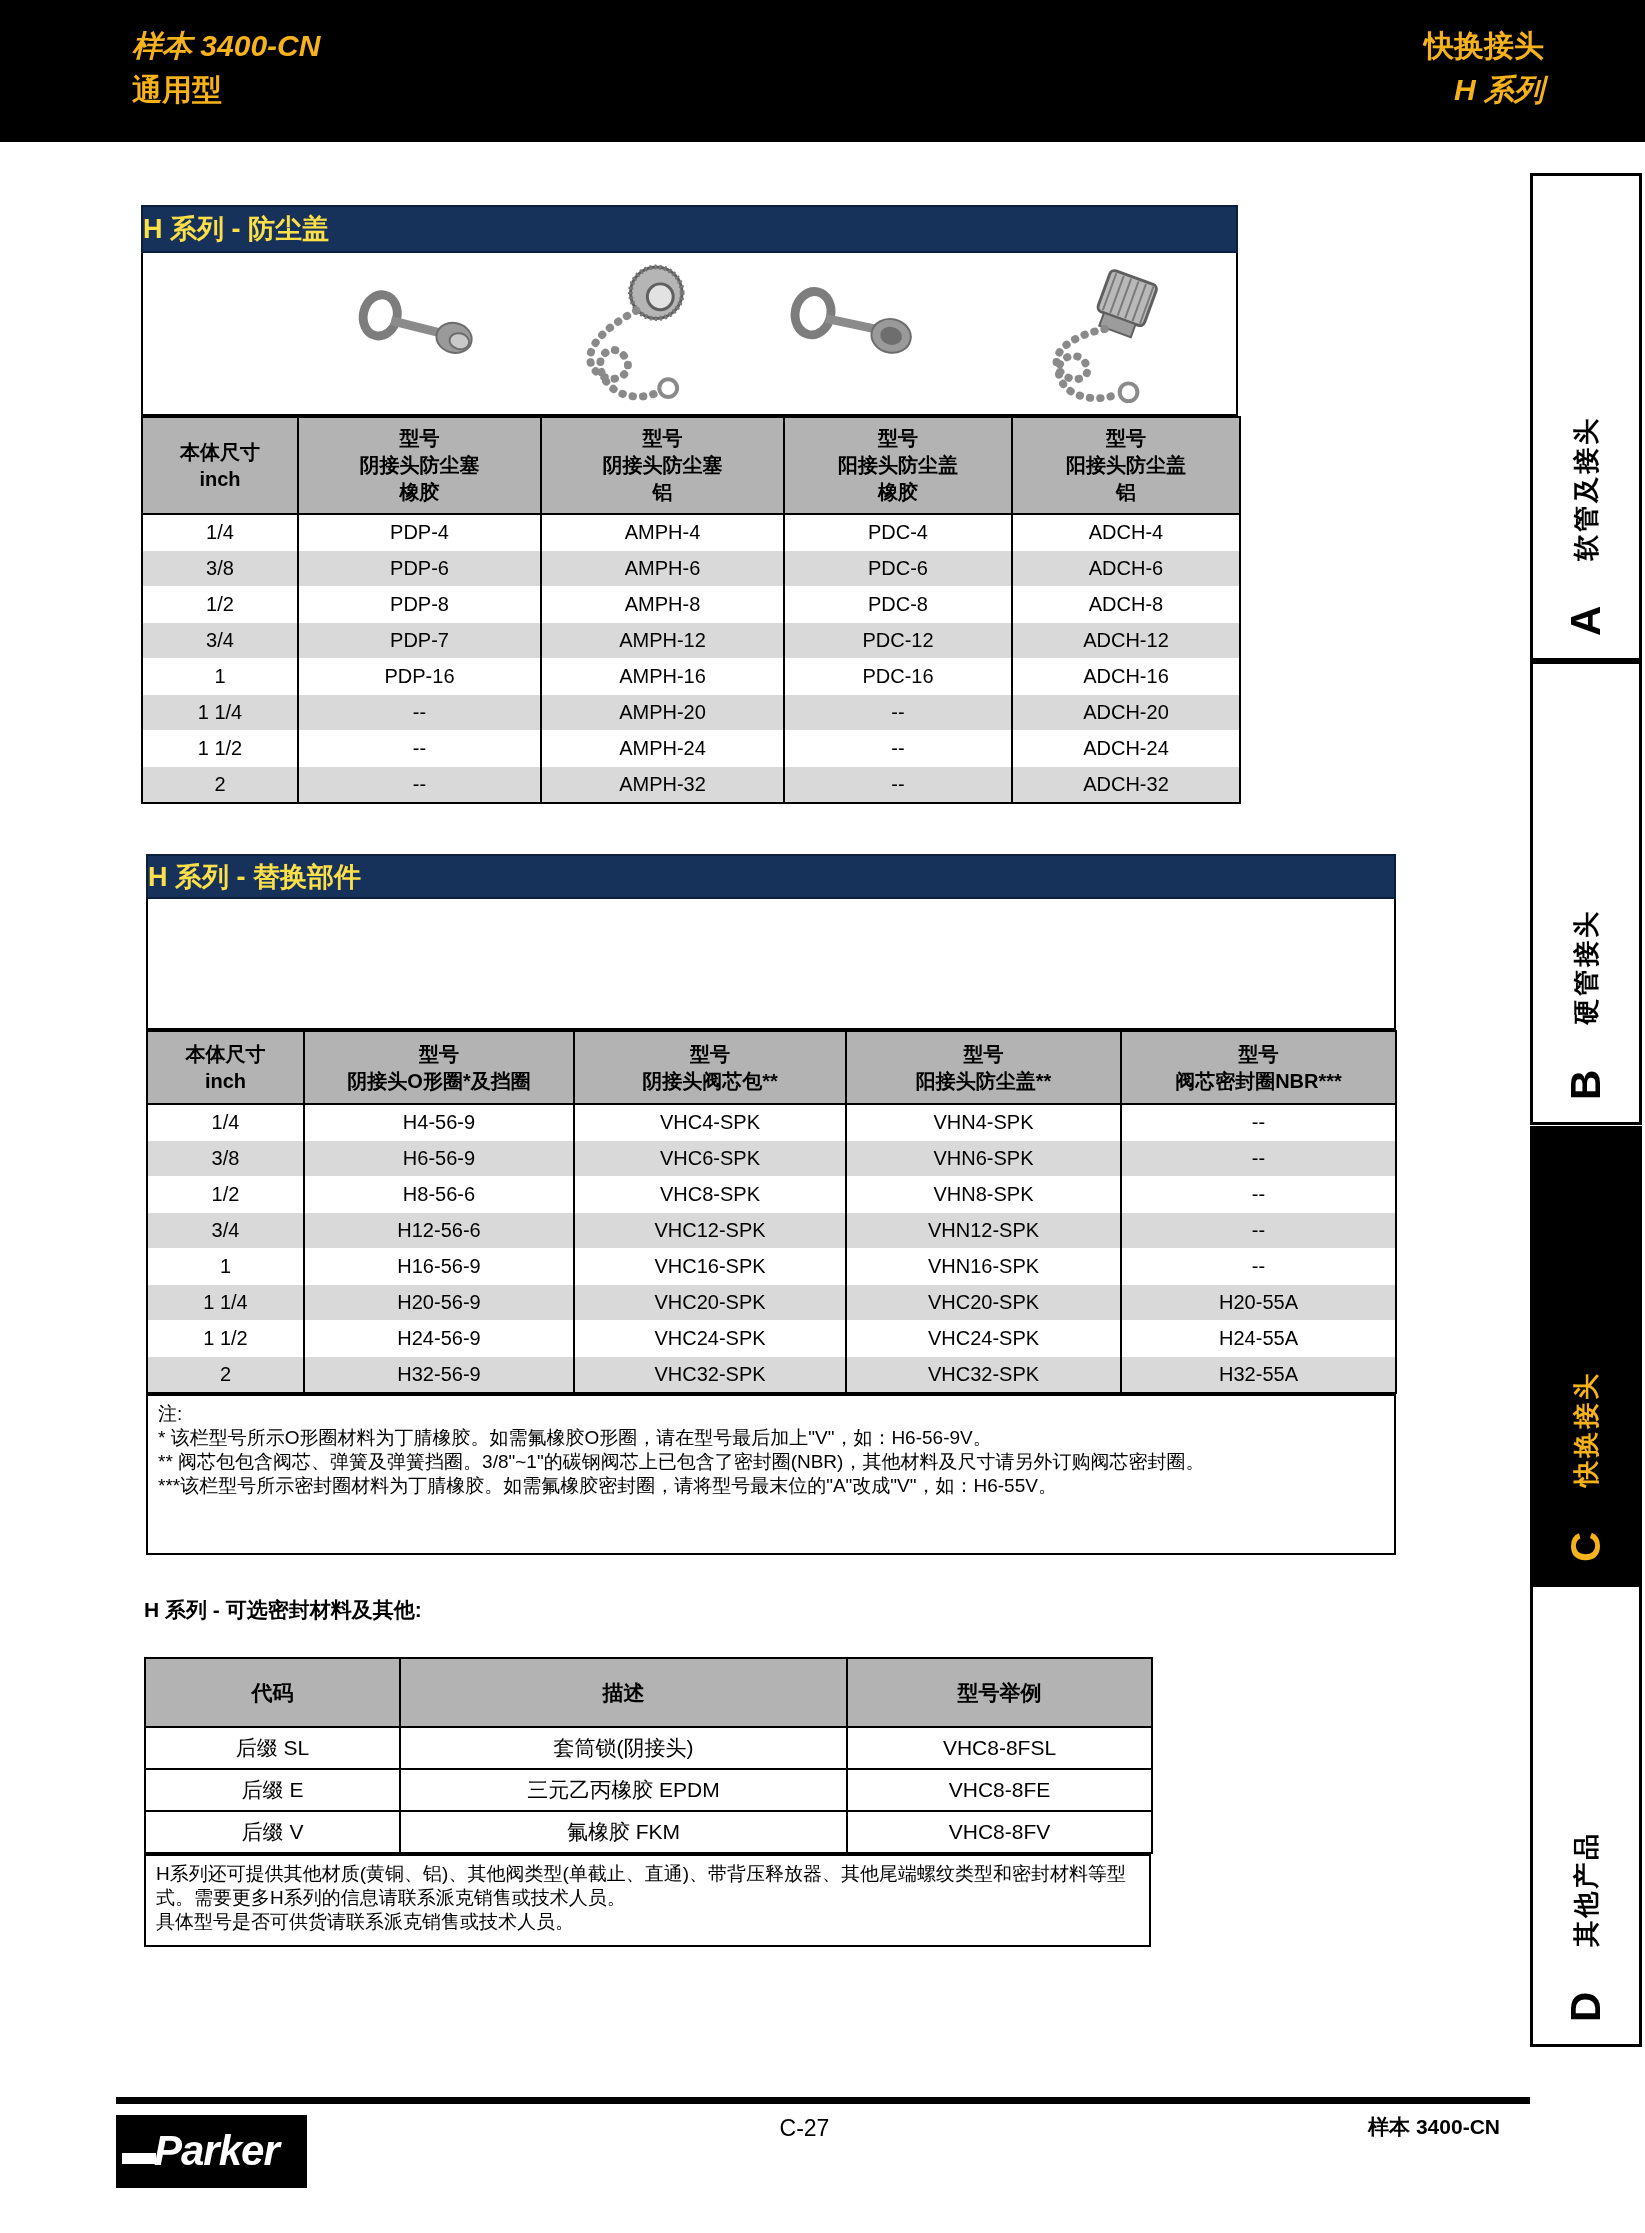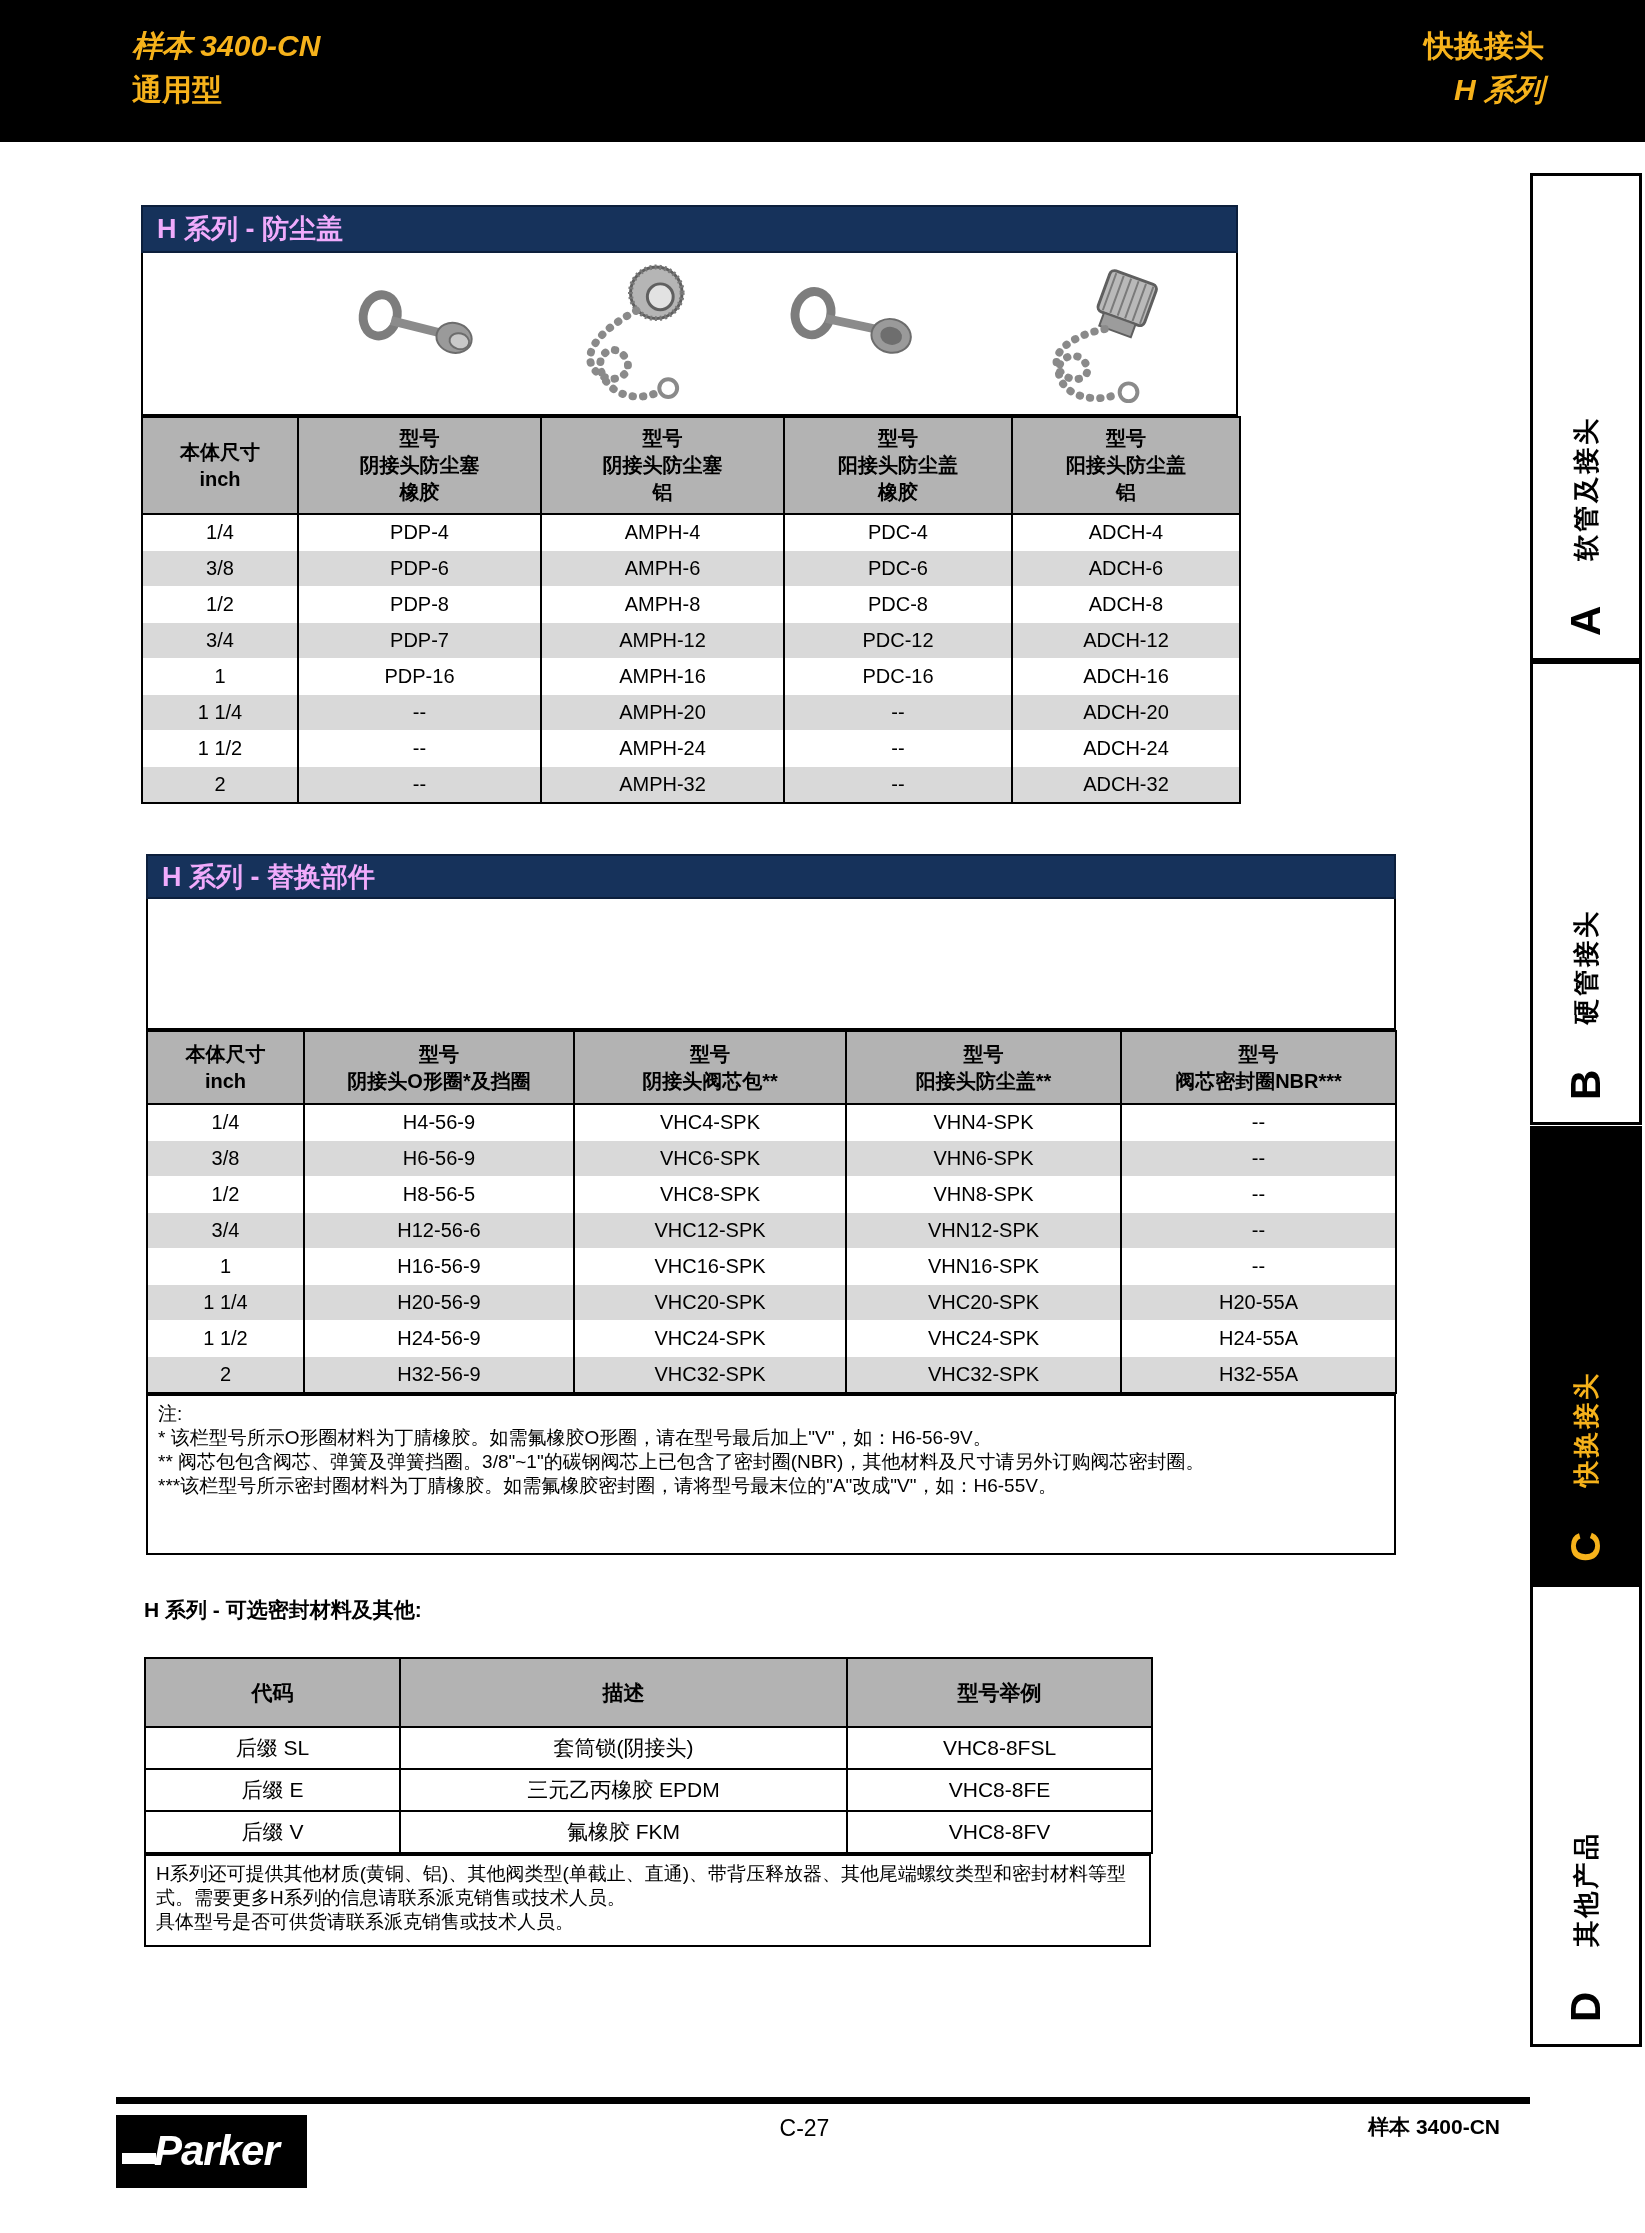--- a/index.html
+++ b/index.html
@@ -12,22 +12,22 @@
   .topbar{position:absolute;left:0;top:0;width:1645px;height:142px;background:#000;}
   .topbar .left{position:absolute;left:132px;top:24px;color:#f6b21b;}
   .topbar .right{position:absolute;right:101px;top:24px;color:#f6b21b;text-align:right;}
   .topbar .l1{font-size:30px;font-weight:bold;font-style:italic;line-height:44px;}
   .topbar .l2{font-size:30px;font-weight:bold;line-height:44px;}
   .topbar .r1{font-size:30px;font-weight:bold;line-height:44px;}
   .topbar .r2{font-size:30px;font-weight:bold;font-style:italic;line-height:44px;}
 
   
   .tbl-section{position:absolute;background:#fff;}
-  .banner{background:#16325b;border:2px solid #0c1f3c;color:#f0abfc;font-size:27px;font-weight:bold;
-          box-sizing:border-box;display:flex;align-items:center;padding-left:14px;}
+  .banner{background:#16325b;border:2px solid #0c1f3c;color:#fde047;font-size:27px;font-weight:bold;
+          box-sizing:border-box;display:flex;align-items:center;}
   .imgstrip{border:2px solid #000;border-top:none;box-sizing:border-box;background:#fff;position:relative;}
   table.cat{border-collapse:collapse;table-layout:fixed;width:100%;}
   table.cat th,table.cat td{border-left:2px solid #000;text-align:center;vertical-align:middle;
           font-size:20px;overflow:hidden;}
   table.cat th:first-child,table.cat td:first-child{border-left:2px solid #000;}
   table.cat{border:2px solid #000;}
   table.cat thead th{background:#b3b3b3;font-weight:bold;border-bottom:2px solid #000;line-height:27px;}
   table.cat tbody tr:nth-child(odd) td{background:#ffffff;}
   table.cat tbody tr:nth-child(even) td{background:#d9d9d9;}
   table.cat tbody tr td{border-top:1px solid #fff;}
@@ -265,21 +265,21 @@
         </tr>
         <tr>
           <td>3/8</td>
           <td>H6-56-9</td>
           <td>VHC6-SPK</td>
           <td>VHN6-SPK</td>
           <td>--</td>
         </tr>
         <tr>
           <td>1/2</td>
-          <td>H8-56-5</td>
+          <td>H8-56-6</td>
           <td>VHC8-SPK</td>
           <td>VHN8-SPK</td>
           <td>--</td>
         </tr>
         <tr>
           <td>3/4</td>
           <td>H12-56-6</td>
           <td>VHC12-SPK</td>
           <td>VHN12-SPK</td>
           <td>--</td>

